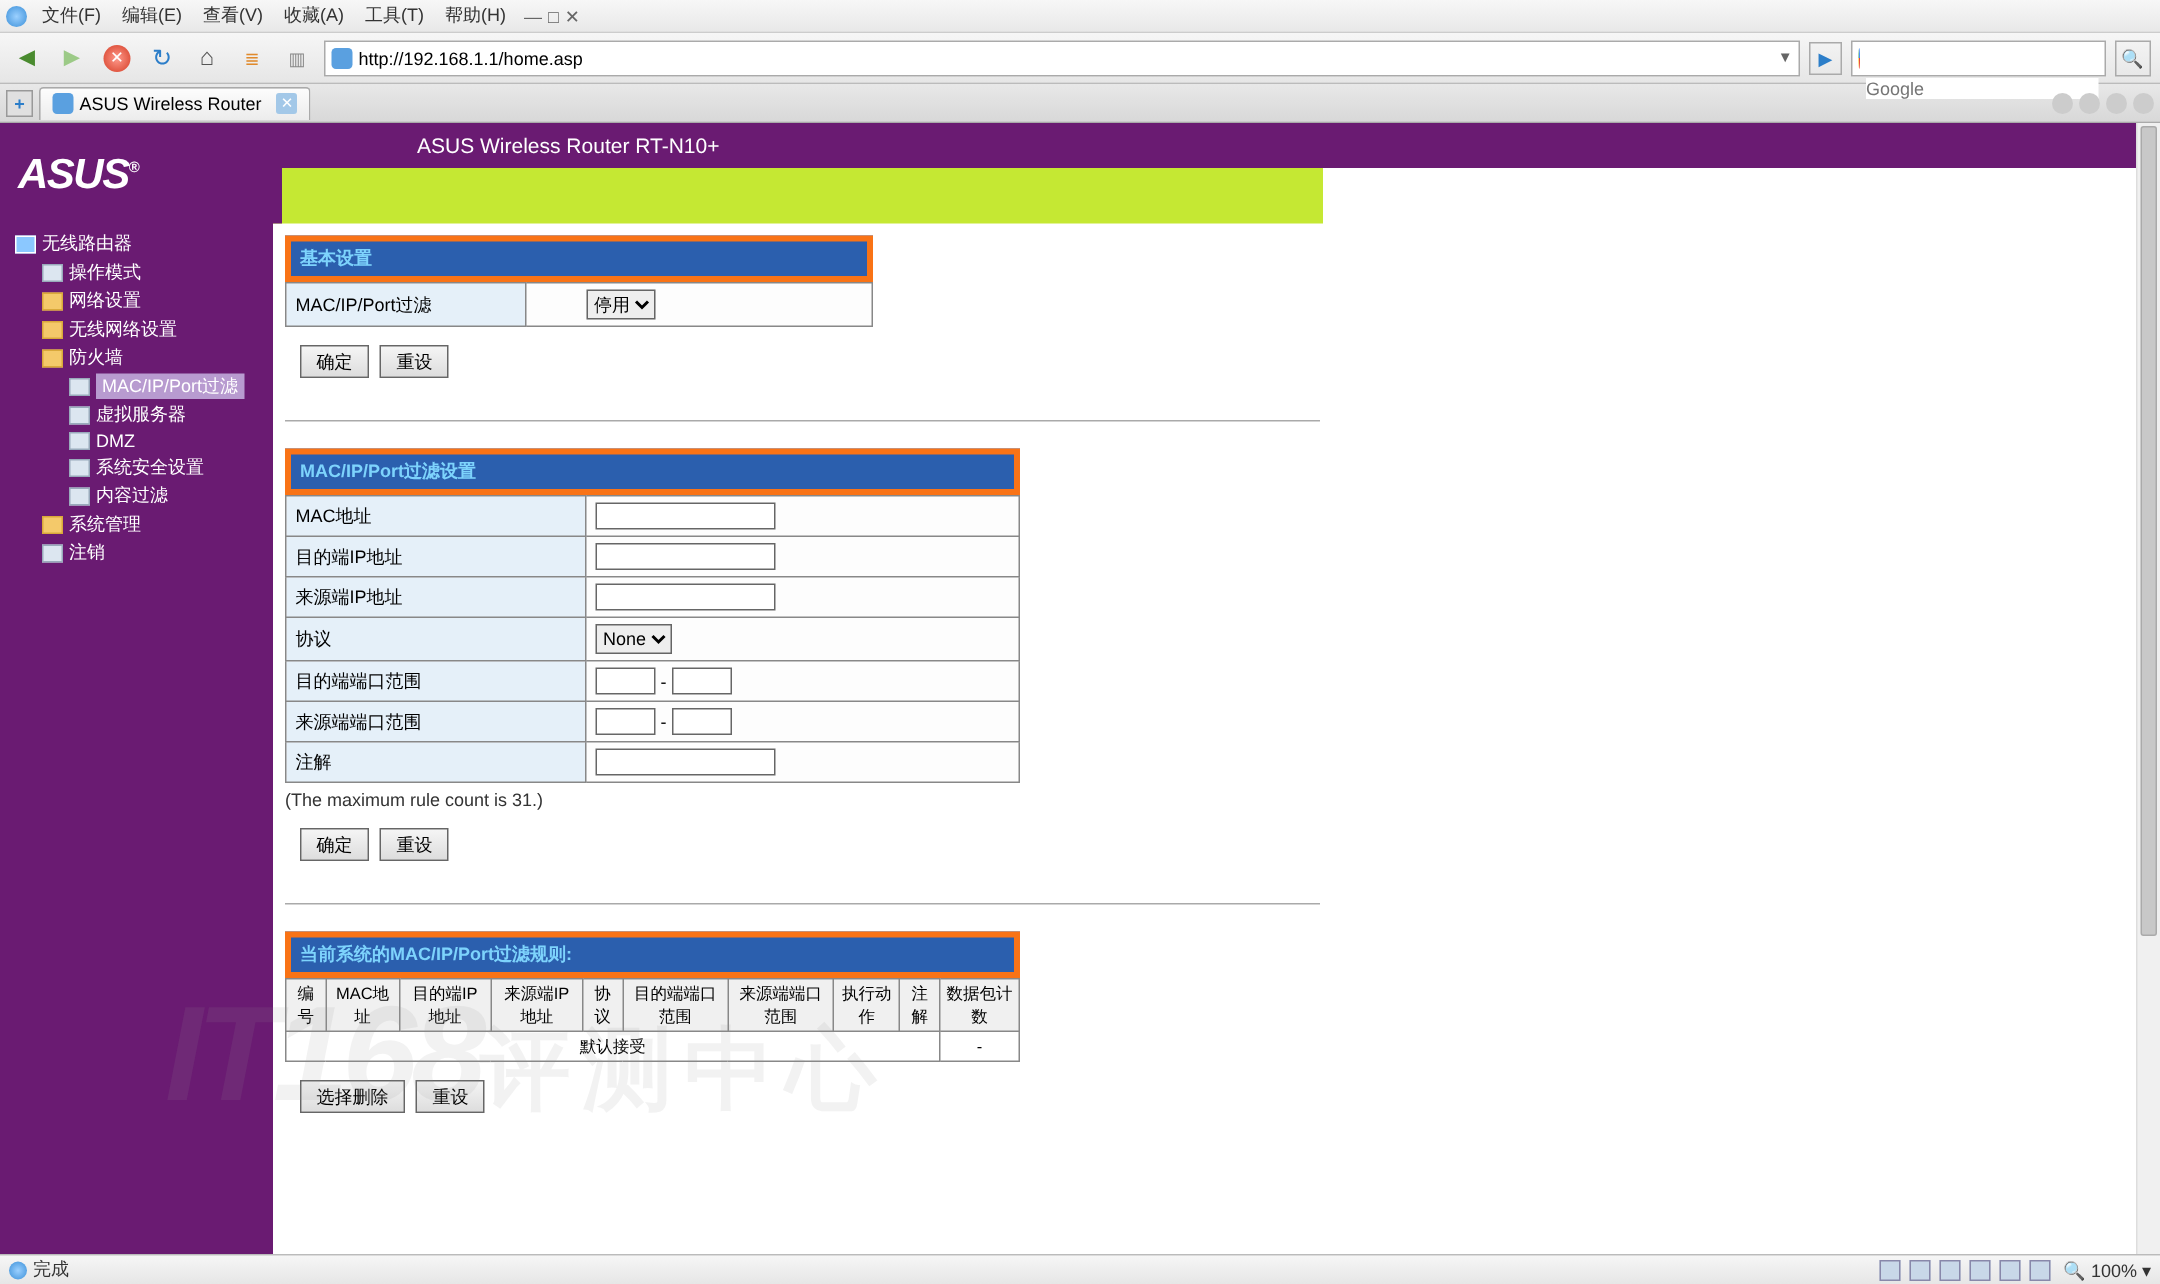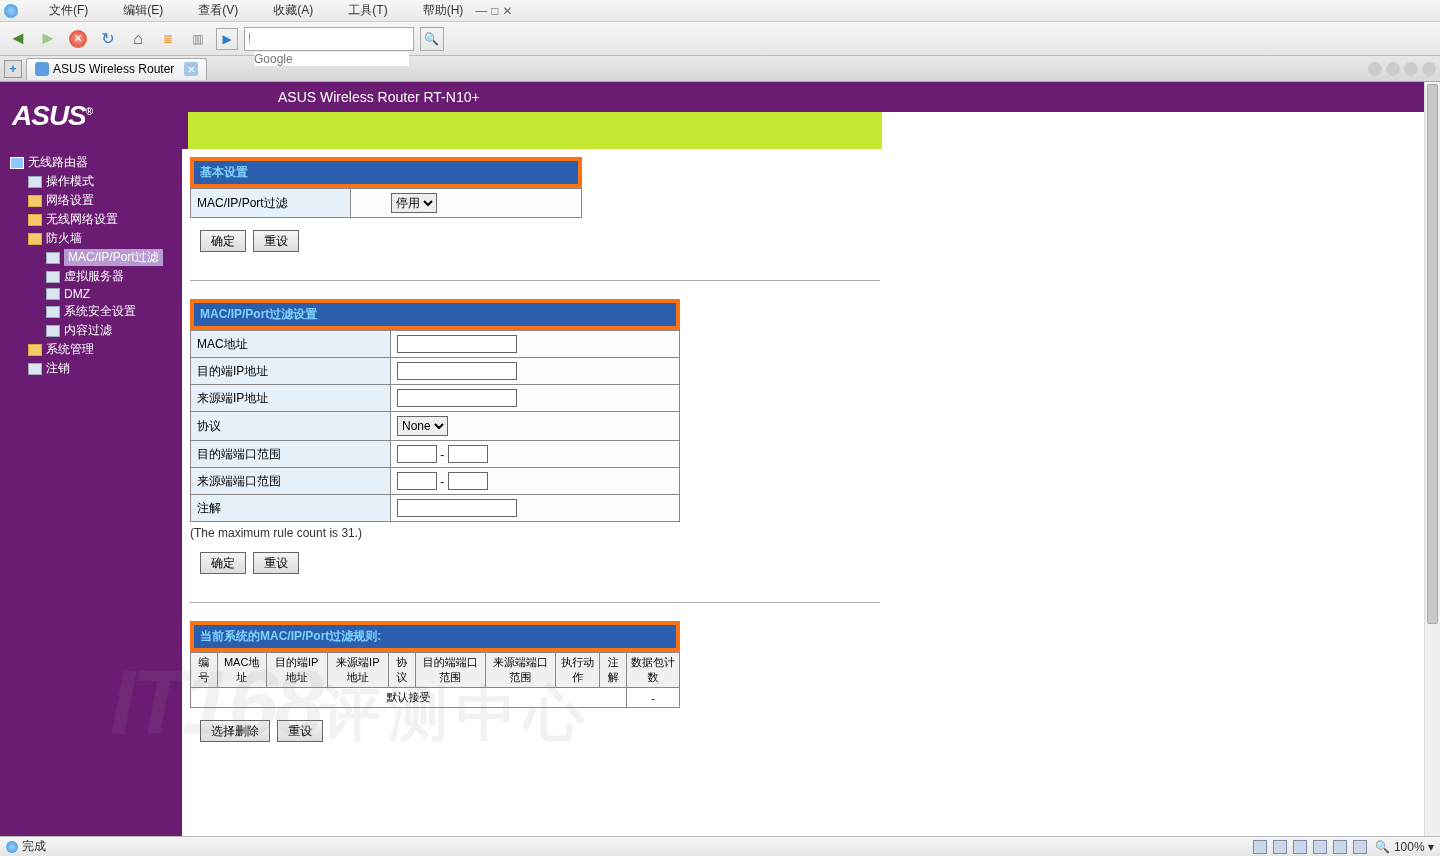--- a/index.html
+++ b/index.html
@@ -3,21 +3,21 @@
 <meta charset="utf-8">
 <style>
 * { margin: 0; padding: 0; box-sizing: border-box; }
 body { font-family: "Microsoft YaHei", Arial, sans-serif; font-size: 12px; background: #fff; overflow: hidden; }
 
 
 .titlebar { height: 22px; background: linear-gradient(#f7f7f7,#e8e8e8); display: flex; align-items: center; padding: 0 4px; border-bottom: 1px solid #ccc; }
 .titlebar .globe { width: 14px; height: 14px; border-radius: 50%; background: radial-gradient(#9bd0ff,#3a8fd8); margin-right: 4px; }
 .titlebar .title { flex: 1; color: #333; }
 .menubar { display: flex; align-items: center; gap: 2px; }
-.menubar span { padding: 2px 6px; color: #333; margin-left: 21px; }
+.menubar span { padding: 2px 6px; color: #333; }
 .winbtns { display: flex; gap: 4px; margin-left: 6px; color: #666; }
 
 .toolbar { height: 34px; background: linear-gradient(#f6f6f6,#e6e6e6); border-bottom: 1px solid #bbb; display: flex; align-items: center; padding: 0 6px; gap: 6px; }
 .tbtn { width: 24px; height: 24px; border-radius: 4px; display: flex; align-items: center; justify-content: center; }
 .arrow-l { font-size: 18px; color: #4a8b2f; }
 .arrow-r { font-size: 18px; color: #9cca87; }
 .stop { width: 18px; height: 18px; border-radius: 50%; background: radial-gradient(#ff9a8c,#d43b23); color: #fff; font-size: 11px; display: flex; align-items: center; justify-content: center; }
 .reload { color: #2c7ec9; font-size: 16px; }
 .home { color: #555; font-size: 16px; }
 .urlbar { flex: 1; height: 24px; border: 1px solid #aaa; background: #fff; display: flex; align-items: center; padding: 0 4px; gap: 4px; }
@@ -130,20 +130,25 @@
     </div>
   <div class="tbtn">
       <span class="home">⌂</span>
     </div>
   <div class="tbtn">
       <span style="color:#e08a2c">≣</span>
     </div>
   <div class="tbtn">
       <span style="color:#888">▥</span>
     </div>
+  <div class="urlbar">
+    <span class="ie"></span>
+    <input value="http://192.168.1.1/home.asp" style="">
+    <span class="dd">▼</span>
+  </div>
   <div class="play">▶</div>
   <div class="searchbox">
     <span class="g-icon"></span>
     <input placeholder="Google" style="">
   </div>
   <div class="sbtn">🔍</div>
 </div>
 
 <div class="tabbar">
   <div class="newtab">+</div>

